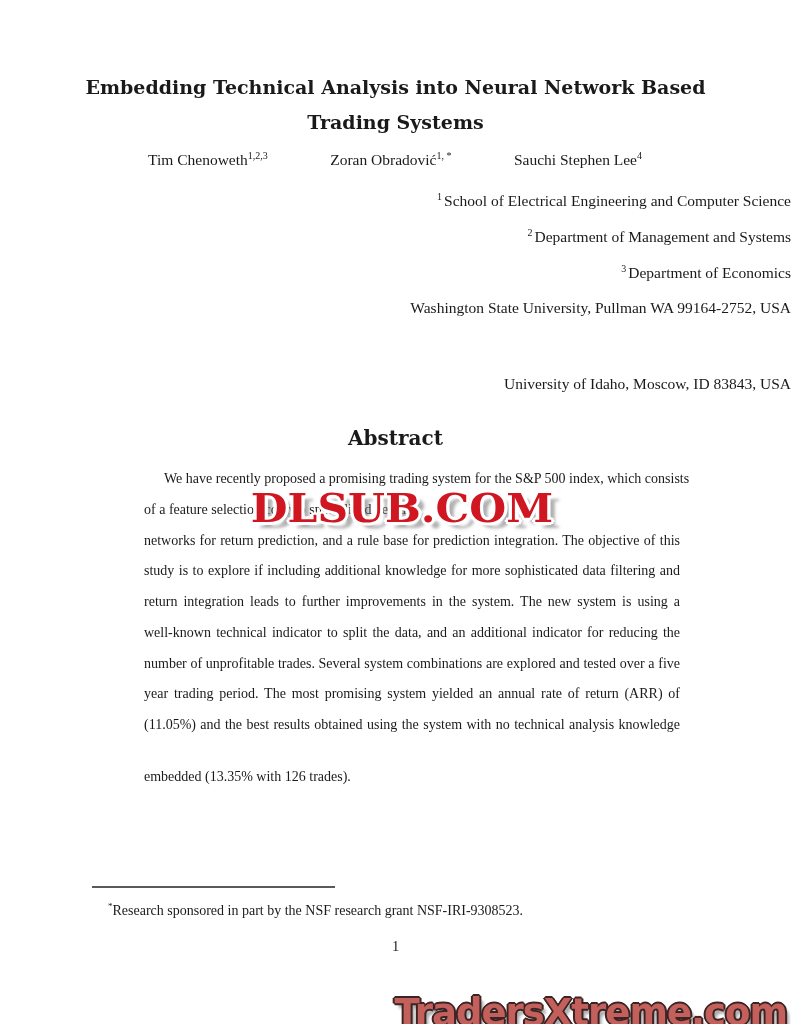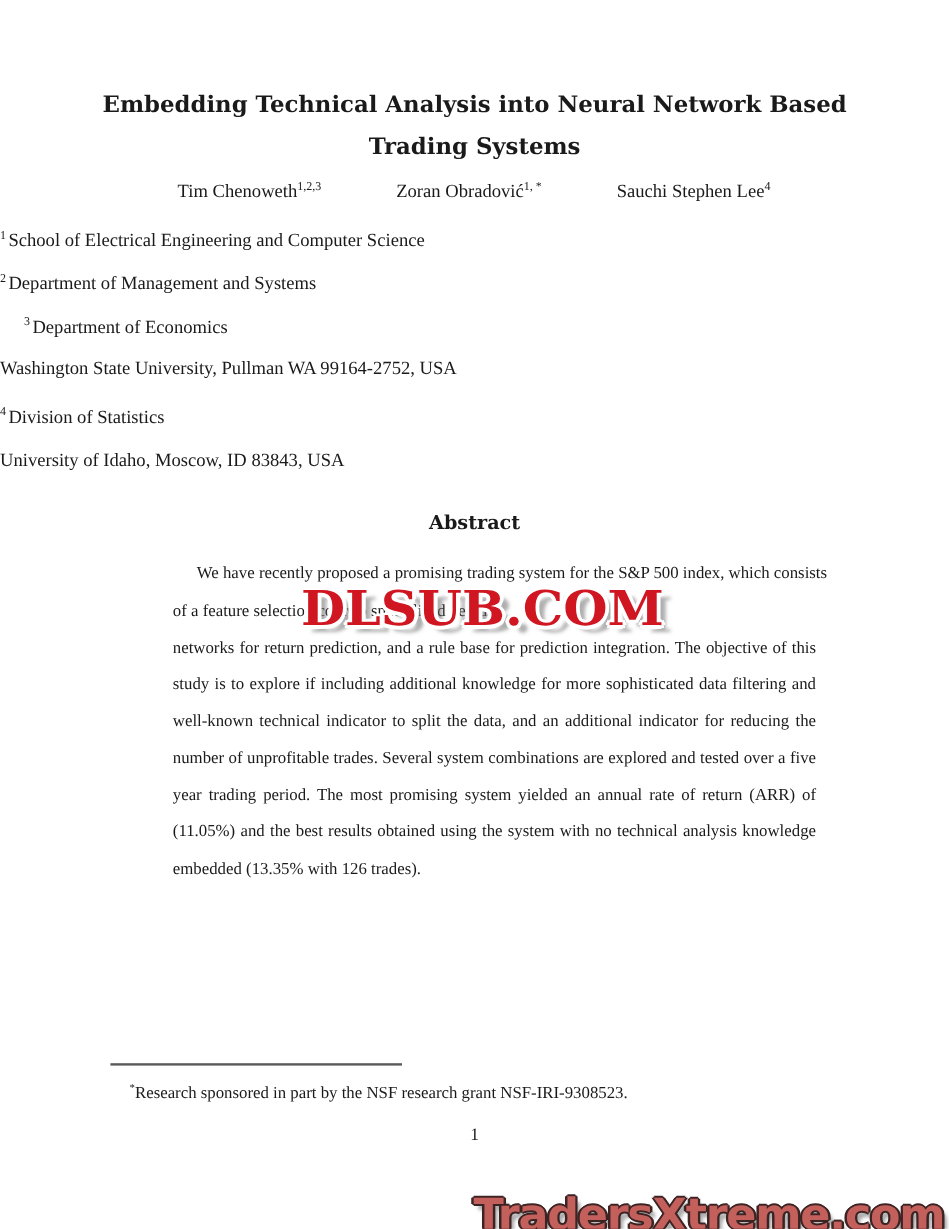--- a/index.html
+++ b/index.html
@@ -20,34 +20,34 @@
   
   .title-line{position:absolute;left:0;right:0;text-align:center;
     font-family:"DejaVu Serif", serif;font-weight:bold;font-size:19px;}
   .title-1{top:76px;}
   .title-2{top:111px;}
 
   .authors-row{position:absolute;top:150px;left:148px;width:494px;
     display:flex;justify-content:space-between;font-size:15.5px;}
   .author sup{font-size:10px;}
 
-  .affil-line{position:absolute;left:0;right:0;text-align:left;font-size:15.5px;}
+  .affil-line{position:absolute;left:0;right:0;text-align:right;font-size:15.5px;}
   .affil-line sup{font-size:10px;margin-right:2px;}
   .af-0{top:191px;}.af-1{top:227px;}.af-2{top:263px;margin-left:20px;}
   .af-3{top:299px;}.af-4{top:338px;}.af-5{top:375px;}
 
   .abstract-heading{position:absolute;top:426px;left:0;right:0;text-align:center;
-    font-family:"DejaVu Serif", serif;font-weight:bold;font-size:16px;}
+    font-family:"DejaVu Serif", serif;font-weight:bold;font-size:20px;}
 
   
   .abstract{position:absolute;top:464px;left:144px;width:536px;
     font-size:14px;line-height:30.75px;}
   .abs-line{text-align:justify;text-align-last:justify;height:30.75px;white-space:nowrap;}
   .abs-line.first{text-indent:20px;}
-  .abs-line.last{text-align:left;text-align-last:left;}
+  .abs-line.last{text-align:left;text-align-last:left;margin-top:21px;}
   .abs-line.split{display:flex;justify-content:flex-start;white-space:nowrap;}
 
   
   .dlsub{position:absolute;top:484px;left:256px;width:292px;text-align:center;
     font-family:"DejaVu Serif", serif;font-weight:bold;font-size:40px;letter-spacing:0px;
     color:#cf1621;
     text-shadow:
       -3px 0 0 #ffffff, 3px 0 0 #ffffff, 0 -3px 0 #ffffff, 0 3px 0 #ffffff,
       -2px -2px 0 #ffffff, 2px -2px 0 #ffffff, -2px 2px 0 #ffffff, 2px 2px 0 #ffffff,
       7px 6px 3px rgba(110,110,110,0.55);
@@ -81,33 +81,33 @@
   <div class="authors-row">
     <span class="author"><span>Tim Chenoweth</span><sup>1,2,3</sup></span>
     <span class="author"><span>Zoran Obradović</span><sup>1, *</sup></span>
     <span class="author"><span>Sauchi Stephen Lee</span><sup>4</sup></span>
   </div>
 
   <div class="affil-line af-0"><sup>1</sup><span>School of Electrical Engineering and Computer Science</span></div>
   <div class="affil-line af-1"><sup>2</sup><span>Department of Management and Systems</span></div>
   <div class="affil-line af-2"><sup>3</sup><span>Department of Economics</span></div>
   <div class="affil-line af-3"><span>Washington State University, Pullman WA 99164-2752, USA</span></div>
-  <div class="affil-line af-4"><sup>4</sup><span>Division of Statistics</span></div>
   <div class="affil-line af-5"><span>University of Idaho, Moscow, ID 83843, USA</span></div>
 
   <div class="abstract-heading">Abstract</div>
 
   <div class="abstract">
     <div class="abs-line first">We have recently proposed a promising trading system for the S&amp;P 500 index, which consists</div>
     <div class="abs-line split">
       <span>of a feature selection co</span>
       <span>, two specialized neural</span>
     </div>
     <div class="abs-line">networks for return prediction, and a rule base for prediction integration. The objective of this</div>
     <div class="abs-line">study is to explore if including additional knowledge for more sophisticated data filtering and</div>
+    <div class="abs-line">return integration leads to further improvements in the system.  The new system is using a</div>
     <div class="abs-line">well-known technical indicator to split the data, and an additional indicator for reducing the</div>
     <div class="abs-line">number of unprofitable trades. Several system combinations are explored and tested over a five</div>
     <div class="abs-line">year trading period.  The most promising system yielded an annual rate of return (ARR) of</div>
     <div class="abs-line">(11.05%) and the best results obtained using the system with no technical analysis knowledge</div>
     <div class="abs-line last">embedded (13.35% with 126 trades).</div>
   </div>
 
   <div class="dlsub">DLSUB.COM</div>
 
   <div class="footnote-rule"></div>

